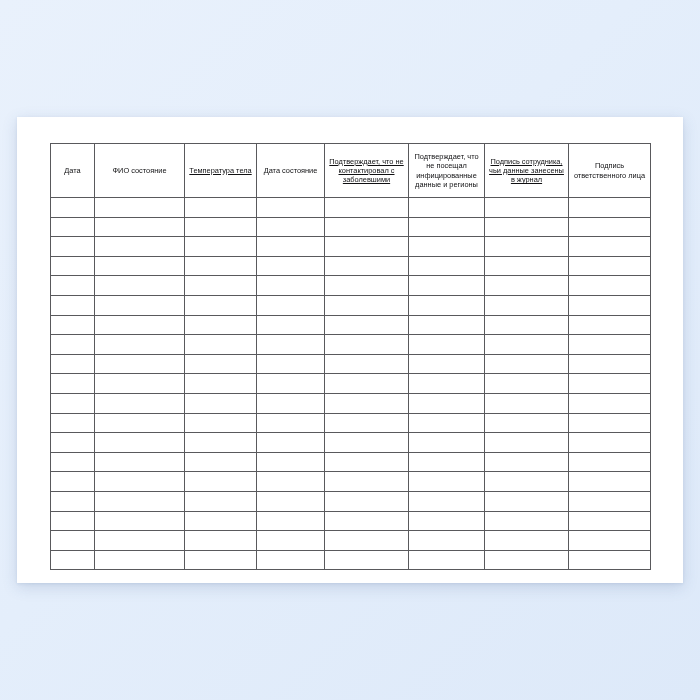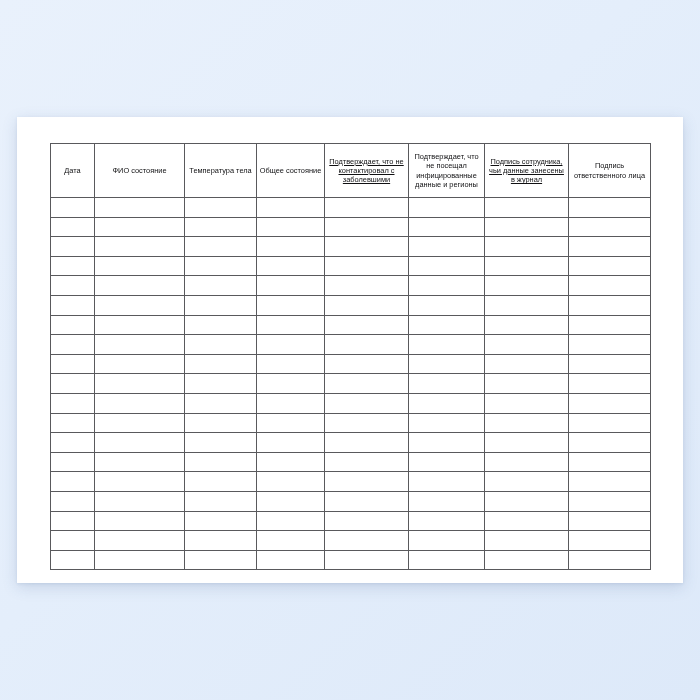--- a/index.html
+++ b/index.html
@@ -54,40 +54,40 @@
     vertical-align: middle;
     padding: 3px 2px;
     height: 54px;
   }
   table.journal td {
     height: 19.6px;
     padding: 0;
   }
   .c0 { width: 44px; }
   .c1 { width: 90px; }
-  .c2 { width: 72px; }
+  .c2 { width: 72px; text-decoration: underline; }
   .c3 { width: 68px; }
   .c4 { width: 84px; text-decoration: underline; }
   .c5 { width: 76px; }
   .c6 { width: 84px; text-decoration: underline; }
   .c7 { width: 82px; margin-left: 40px; }
 </style>
 </head>
 <body>
 
 <div id="stage">
   <div id="sheet">
     <div id="table-wrap">
       <table class="journal">
         <thead>
           <tr>
             <th class="c0">Дата</th>
             <th class="c1">ФИО состояние</th>
             <th class="c2">Температура тела</th>
-            <th class="c3">Общее состояние</th>
+            <th class="c3">Дата состояние</th>
             <th class="c4">Подтверждает, что не контактировал с заболевшими</th>
             <th class="c5">Подтверждает, что не посещал инфицированные данные и регионы</th>
             <th class="c6">Подпись сотрудника, чьи данные занесены в журнал</th>
             <th class="c7">Подпись ответственного лица</th>
           </tr>
         </thead>
         <tbody id="tbody">
             <tr>
               <td class="c0"></td>
               <td class="c1"></td>

